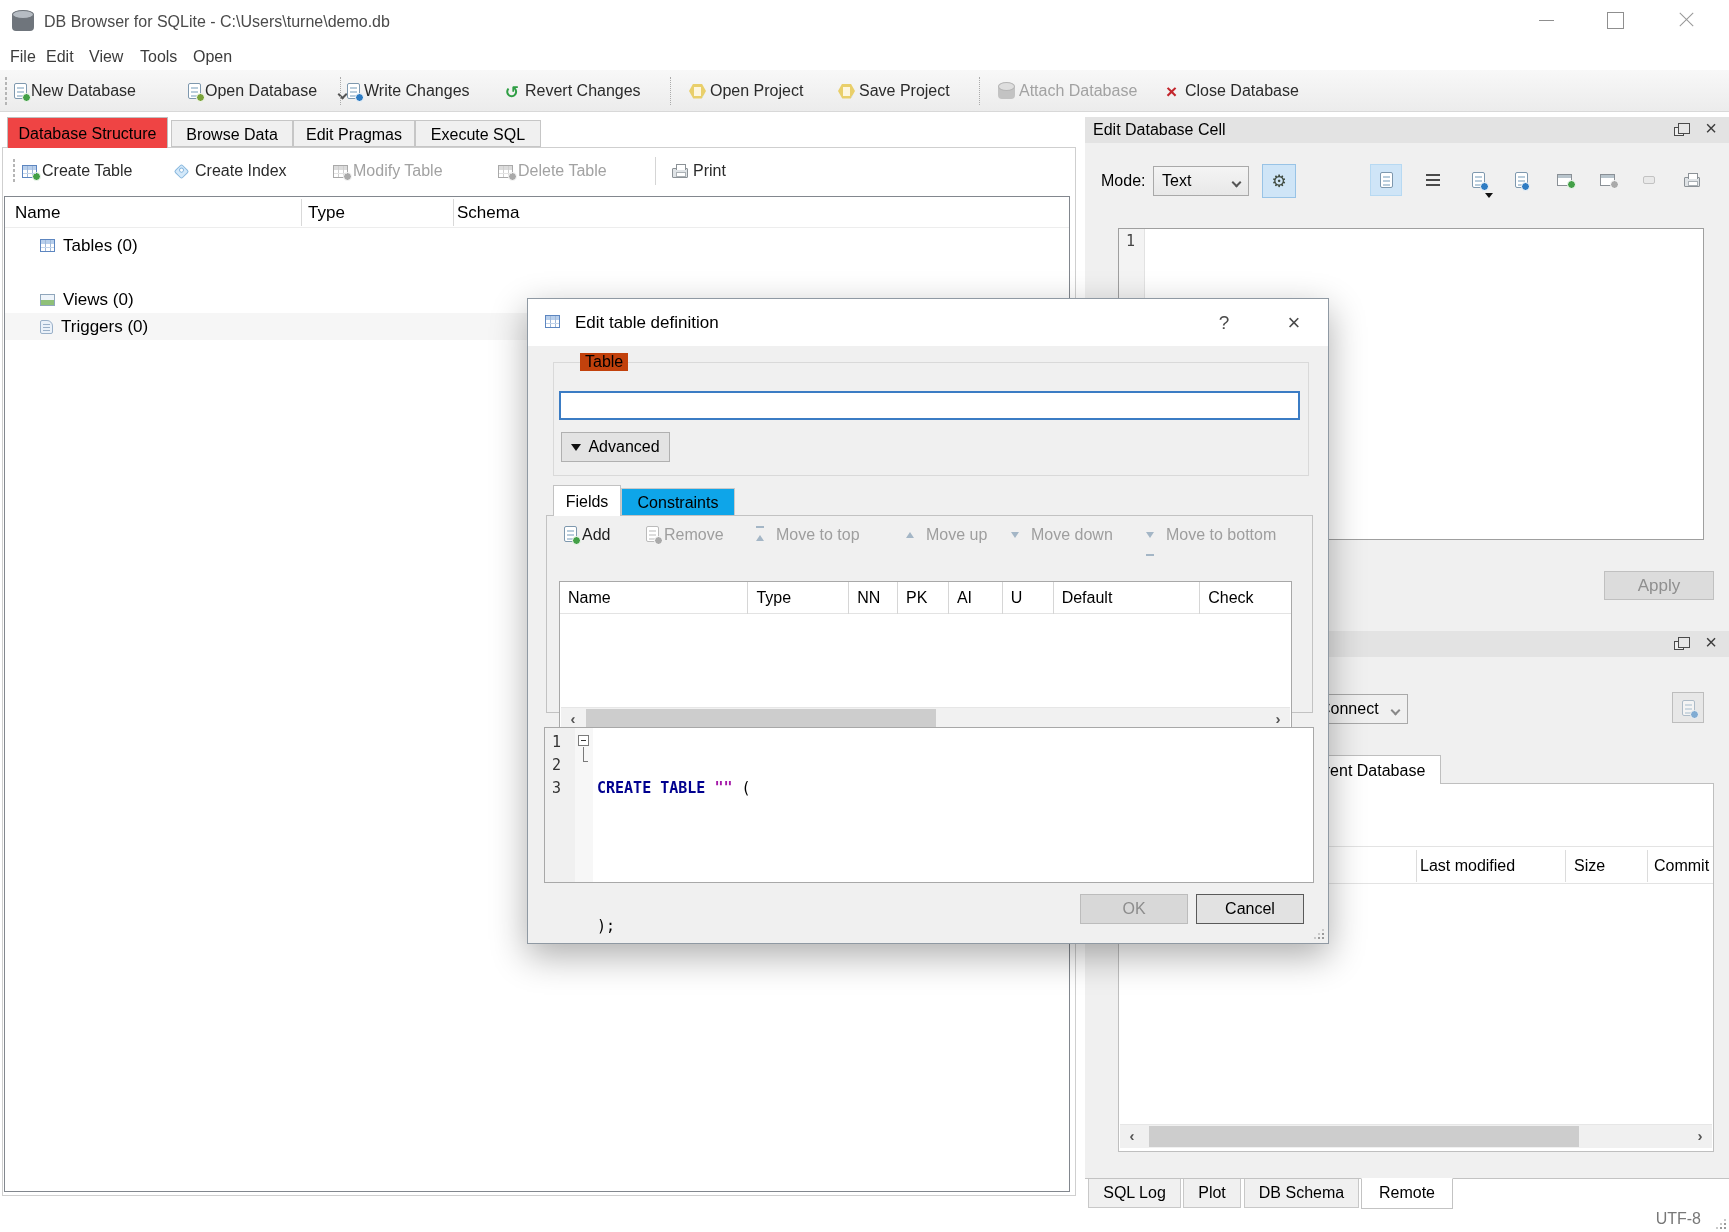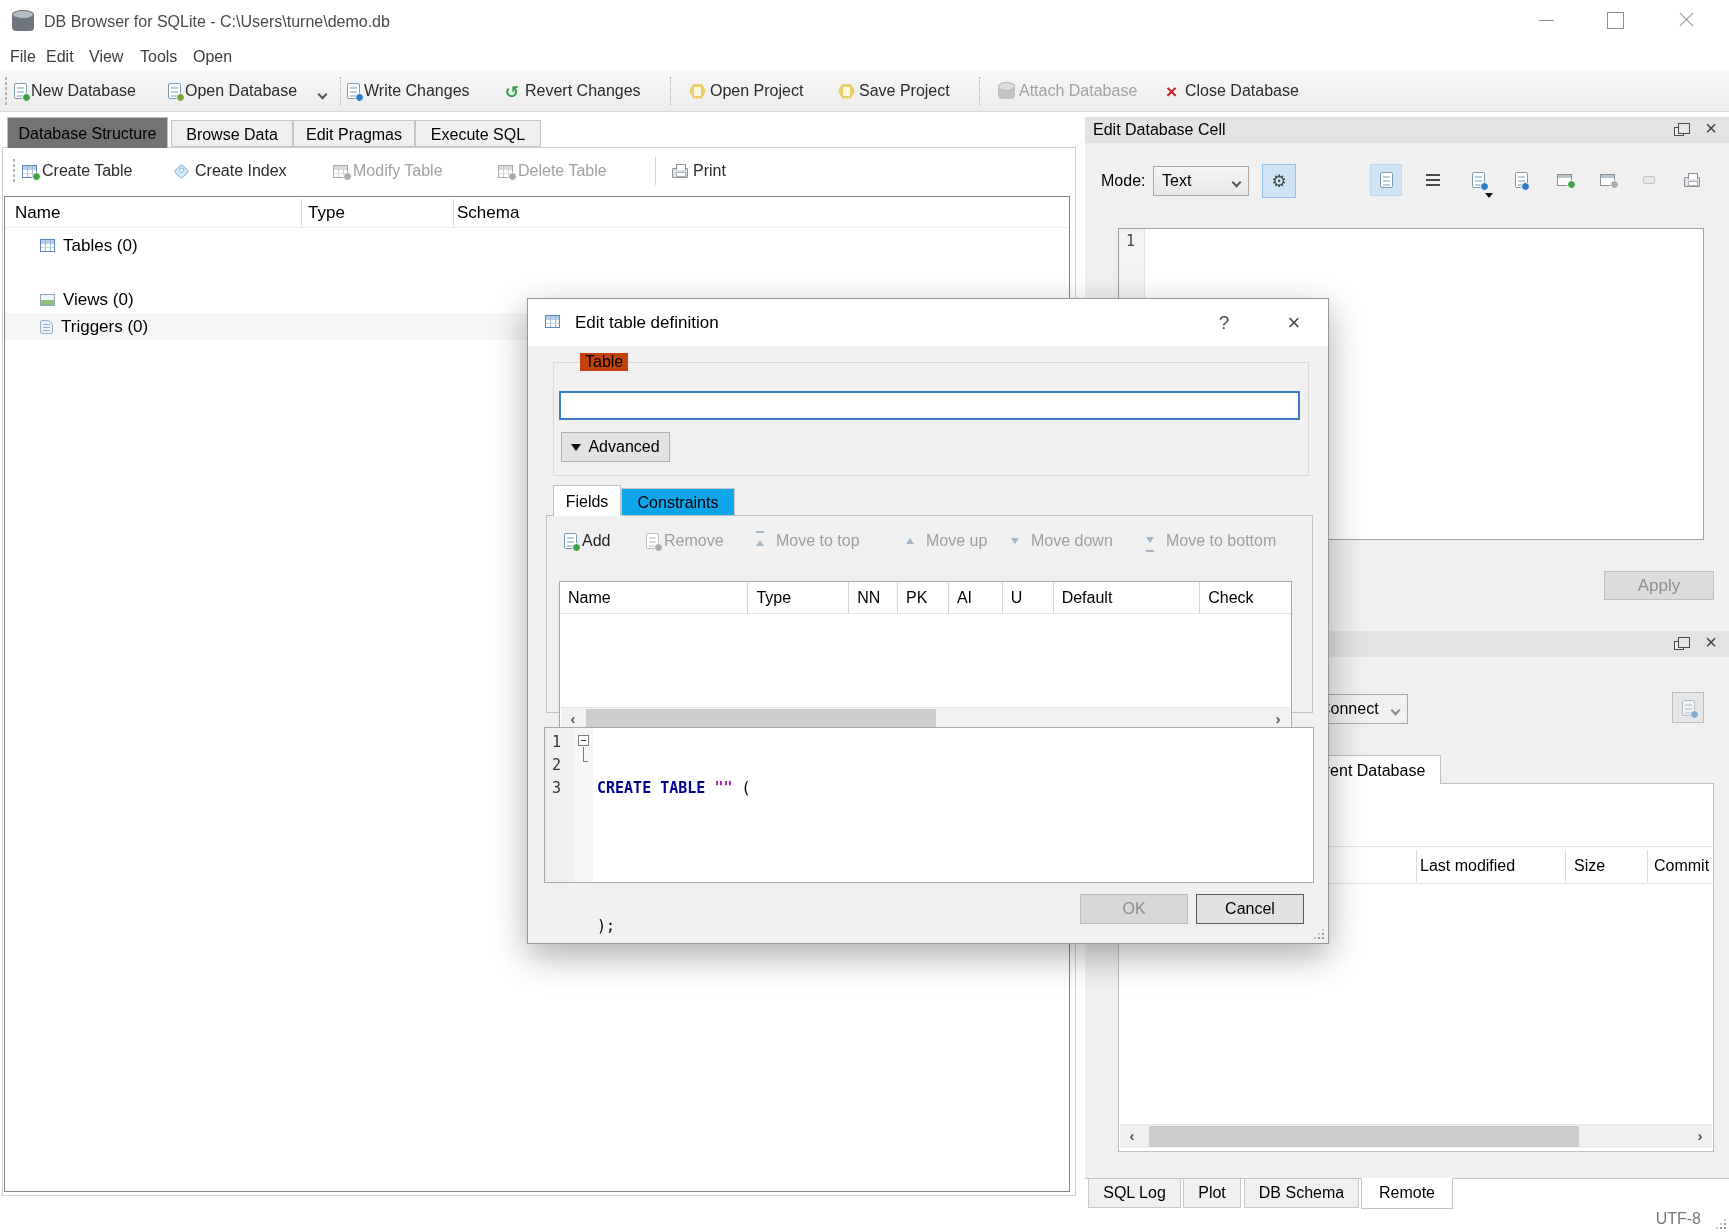--- a/index.html
+++ b/index.html
@@ -67,21 +67,21 @@
 .menu-item {top:44px;height:26px;line-height:26px;color:#3c3c3c;padding:0 4px}
 
 #toolbar {left:0;top:70px;width:1729px;height:42px;background:linear-gradient(#f8f8f8,#ececec);border-bottom:1px solid #d8d8d8}
 .tb-handle {top:76px;width:4px;height:30px;background-image:radial-gradient(#b5b5b5 35%,transparent 40%);background-size:4px 5px}
 .tbtn {top:76px;height:30px;display:flex;align-items:center;gap:4px;font-size:16px;color:#2b2b2b}
 .tbtn.dis {color:#a2a2a2}
 .tb-sep {top:77px;width:1px;height:28px;border-left:1px dotted #ababab}
 
 
 .mtab {height:27px;line-height:27px;top:120px;text-align:center;background:#f0f0f0;border:1px solid #c6c6c6;font-size:16px}
-.mtab.active {top:117px;height:31px;line-height:31px;background:#737373;border:1px solid #bfbfbf;border-bottom:none;z-index:3}
+.mtab.active {top:117px;height:31px;line-height:31px;background:#ef4444;border:1px solid #bfbfbf;border-bottom:none;z-index:3}
 #left-pane {left:2px;top:147px;width:1074px;height:1049px;background:#fff;border:1px solid #cfcfcf}
 .stbtn {top:154px;height:34px;display:flex;align-items:center;gap:5px;font-size:16px;color:#2b2b2b}
 .stbtn.dis {color:#a2a2a2}
 #tree {left:4px;top:196px;width:1066px;height:996px;border:1px solid #82878e;background:#fff}
 .th-label {top:0;height:31px;line-height:31px;font-size:17px}
 .th-sep {top:2px;width:1px;height:27px;background:#d9d9d9}
 #tree-header {position:absolute;left:0;top:0;right:0;height:31px;border-bottom:1px solid #ededed;background:#fff}
 .trow {position:absolute;left:0;right:0;height:27px;display:flex;align-items:center;padding-left:35px;gap:8px;font-size:17px}
 .trow.alt {background:#f6f6f6}
 
@@ -122,21 +122,21 @@
 #dlg-title {position:absolute;left:47px;top:0;height:47px;line-height:47px;font-size:17px}
 .dlg-cap {position:absolute;top:8px;width:40px;height:32px;text-align:center;line-height:32px;font-size:19px;color:#4a4a4a}
 #dlg-group {position:absolute;left:25px;top:63px;width:756px;height:114px;border:1px solid #d9d9d9}
 #dlg-group-label {position:absolute;left:26px;top:-10px;background:#c2410c;padding:0 5px;font-size:16px}
 #dlg-table-input {position:absolute;left:31px;top:92px;width:741px;height:29px;border:2px solid #3b7cc4;background:#fff;font-size:16px;padding:0 6px;outline:none}
 #dlg-advanced {position:absolute;left:33px;top:133px;width:109px;height:30px;background:#e3e3e3;border:1px solid #b0b0b0;display:flex;align-items:center;justify-content:center;gap:7px;font-size:16px}
 .dtab {position:absolute;text-align:center;font-size:16px}
 #dtab-fields {left:25px;top:186px;width:68px;height:31px;line-height:31px;background:#fff;border:1px solid #c2c2c2;border-bottom:none;z-index:2}
 #dtab-constraints {left:93px;top:189px;width:114px;height:28px;line-height:28px;background:#0ea5e9;border:1px solid #c9c9c9;border-bottom:none}
 #dlg-pane {position:absolute;left:18px;top:216px;width:767px;height:198px;border:1px solid #c2c2c2;background:#f0f0f0}
-.fbtn {position:absolute;top:227px;height:30px;display:flex;align-items:center;gap:5px;font-size:16px;color:#1d1d1d}
+.fbtn {position:absolute;top:227px;height:30px;display:flex;gap:5px;font-size:16px;color:#1d1d1d}
 .fbtn.dis {color:#9e9e9e}
 #fields-table {position:absolute;left:31px;top:282px;width:733px;height:152px;border:1px solid #a8a8a8;background:#fff}
 #ft-header {position:absolute;left:0;top:0;right:0;height:32px;display:flex;border-bottom:1px solid #e3e3e3}
 .fth {height:32px;line-height:32px;padding-left:8px;border-right:1px solid #d6d6d6;font-size:16px;overflow:hidden;white-space:nowrap}
 #ft-hscroll {position:absolute;left:1px;right:1px;bottom:1px;height:24px;background:#f1f1f1;border-top:1px solid #e6e6e6}
 #sql-editor {position:absolute;left:16px;top:428px;width:770px;height:156px;border:1px solid #a8a8a8;background:#fff;font-family:"DejaVu Sans Mono",monospace;font-size:15px}
 #sql-gutter {position:absolute;left:0;top:0;bottom:0;width:30px;background:#f0f0f0;padding:3px 0 0 7px;color:#333;line-height:23px}
 #sql-fold {position:absolute;left:30px;top:0;bottom:0;width:18px;background:#f7f7f7}
 #fold-box {position:absolute;left:3px;top:7px;width:11px;height:11px;background:#fff;border:1px solid #7a7a7a}
 #fold-box::before {content:"";position:absolute;left:2px;top:4px;width:5px;height:1px;background:#333}
@@ -165,21 +165,21 @@
   <div class="abs menu-item" style="left:189px">Open</div>
 
   <div class="abs" id="toolbar"></div>
   <div class="abs tb-handle" style="left:4px"></div>
   <div class="abs tbtn" style="left:14px">
     <span class="i i-doc">
         <span class="badge green"></span>
       </span>
     <span>New Database</span>
   </div>
-  <div class="abs tbtn" style="left:168px">
+  <div class="abs tbtn" style="left:188px">
     <span class="i i-doc">
         <span class="badge olive"></span>
       </span>
     <span>Open Database</span>
     <span class="chev" style="margin-left:18px;margin-top:6px"></span>
   </div>
   <div class="abs tb-sep" style="left:340px"></div>
   <div class="abs tbtn" style="left:347px">
     <span class="i i-doc">
         <span class="badge blue"></span>

